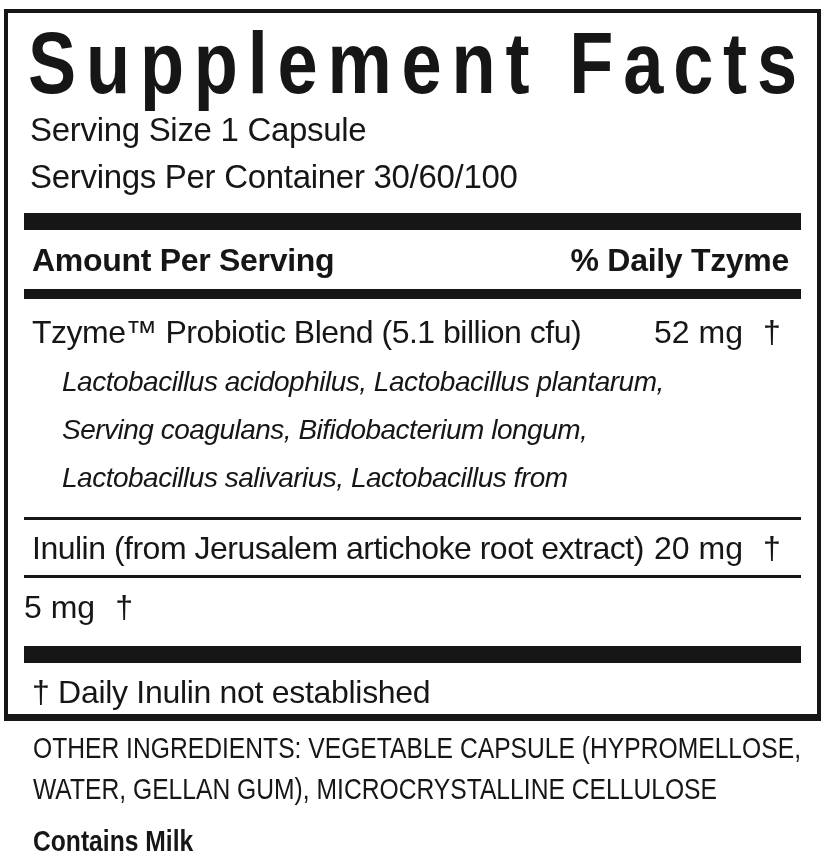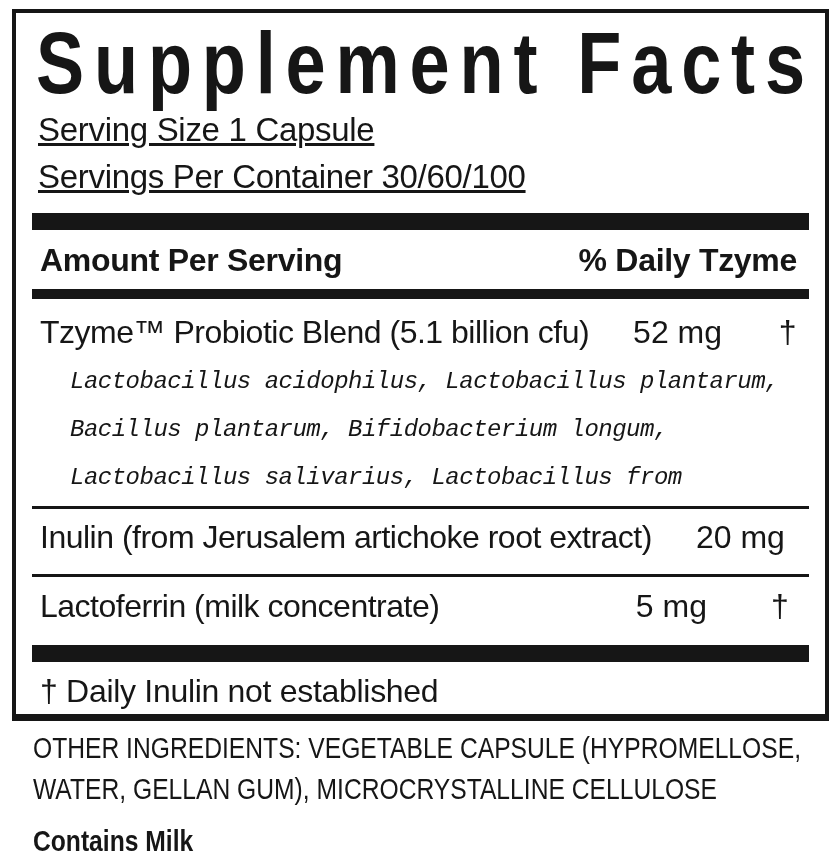--- a/index.html
+++ b/index.html
@@ -11,21 +11,21 @@
   body {
     width: 830px;
     height: 856px;
     position: relative;
     font-family: "Liberation Sans", sans-serif;
     color: #161616;
   }
   
   .facts-box {
     position: absolute;
-    left: 12px;
+    left: 4px;
     top: 9px;
     width: 817px;
     height: 712px;
     box-sizing: border-box;
     border: 4px solid #161616;
     border-bottom-width: 7px;
     padding: 0 16px;
     background: #ffffff;
     overflow: hidden;
   }
@@ -38,21 +38,21 @@
     letter-spacing: 12px;
     white-space: nowrap;
     transform: scaleX(0.82);
     transform-origin: left center;
   }
   .serving-block {
     font-size: 33px;
     line-height: 47px;
     letter-spacing: -0.3px;
   }
-  .serving-block > div { padding-left: 6px; text-decoration: underline; }
+  .serving-block > div { padding-left: 6px; }
   .bar-thick {
     height: 17px;
     background: #161616;
     margin-top: 13px;
   }
   .bar-thick.no-gap { margin-top: 9px; }
   .bar-medium {
     height: 10px;
     background: #161616;
   }
@@ -72,49 +72,47 @@
     text-align: center;
   }
   .hdr-left  { padding-left: 8px; letter-spacing: -0.3px; }
   .hdr-right { padding-right: 12px; letter-spacing: -0.3px; }
   .nutrient-row {
     display: flex;
     align-items: baseline;
     font-size: 32px;
     line-height: 33px;
     letter-spacing: -0.5px;
-    gap: 44px;
   }
   .row-tzyme   { padding-top: 16px; line-height: 34px; }
-  .row-inulin  { padding: 12px 0 20px; align-items: flex-end; }
+  .row-inulin  { padding: 12px 0 10px; align-items: flex-end; }
   .row-lacto   { padding: 13px 0 13px; }
   .row-name {
     flex: 1;
     padding-left: 8px;
     white-space: nowrap;
   }
   .row-amt {
     text-align: right;
     white-space: nowrap;
     letter-spacing: 0;
   }
   .row-dv {
     width: 58px;
     text-align: center;
     white-space: nowrap;
     letter-spacing: 0;
   }
   .organism-list {
-    margin: 9px 0 4px 38px;
-    font-size: 24px;
+    margin: 9px 0 15px 38px;
+    font-size: 28px;
     line-height: 48px;
     font-style: italic;
     letter-spacing: -0.5px;
     white-space: nowrap;
-    font-family: Liberation Mono, monospace;
   }
   .footnote {
     padding: 13px 0 0 8px;
     font-size: 32px;
     line-height: 33px;
     letter-spacing: -0.3px;
   }
   
   .other-ingredients {
     position: absolute;
@@ -157,36 +155,35 @@
   <div class="bar-medium"></div>
 
   <div class="nutrient-row row-tzyme">
     <span class="row-name">Tzyme™ Probiotic Blend (5.1 billion cfu)</span>
     <span class="row-amt">52 mg</span>
     <span class="row-dv">†</span>
   </div>
 
   <div class="organism-list">
     <div>Lactobacillus acidophilus, Lactobacillus plantarum,</div>
-    <div>Bacillus plantarum, Bifidobacterium longum,</div>
+    <div>Serving coagulans, Bifidobacterium longum,</div>
     <div>Lactobacillus salivarius, Lactobacillus from</div>
   </div>
 
   <div class="hairline"></div>
 
   <div class="nutrient-row row-inulin">
     <span class="row-name">Inulin (from Jerusalem artichoke root extract)</span>
     <span class="row-amt">20 mg</span>
     <span class="row-dv">†</span>
   </div>
 
   <div class="hairline" style="margin-top:0;"></div>
 
   <div class="nutrient-row row-lacto">
-    <span class="row-name">Lactoferrin (milk concentrate)</span>
     <span class="row-amt">5 mg</span>
     <span class="row-dv">†</span>
   </div>
 
   <div class="bar-thick no-gap"></div>
 
   <div class="footnote">† Daily Inulin not established</div>
 
 </div>
 

